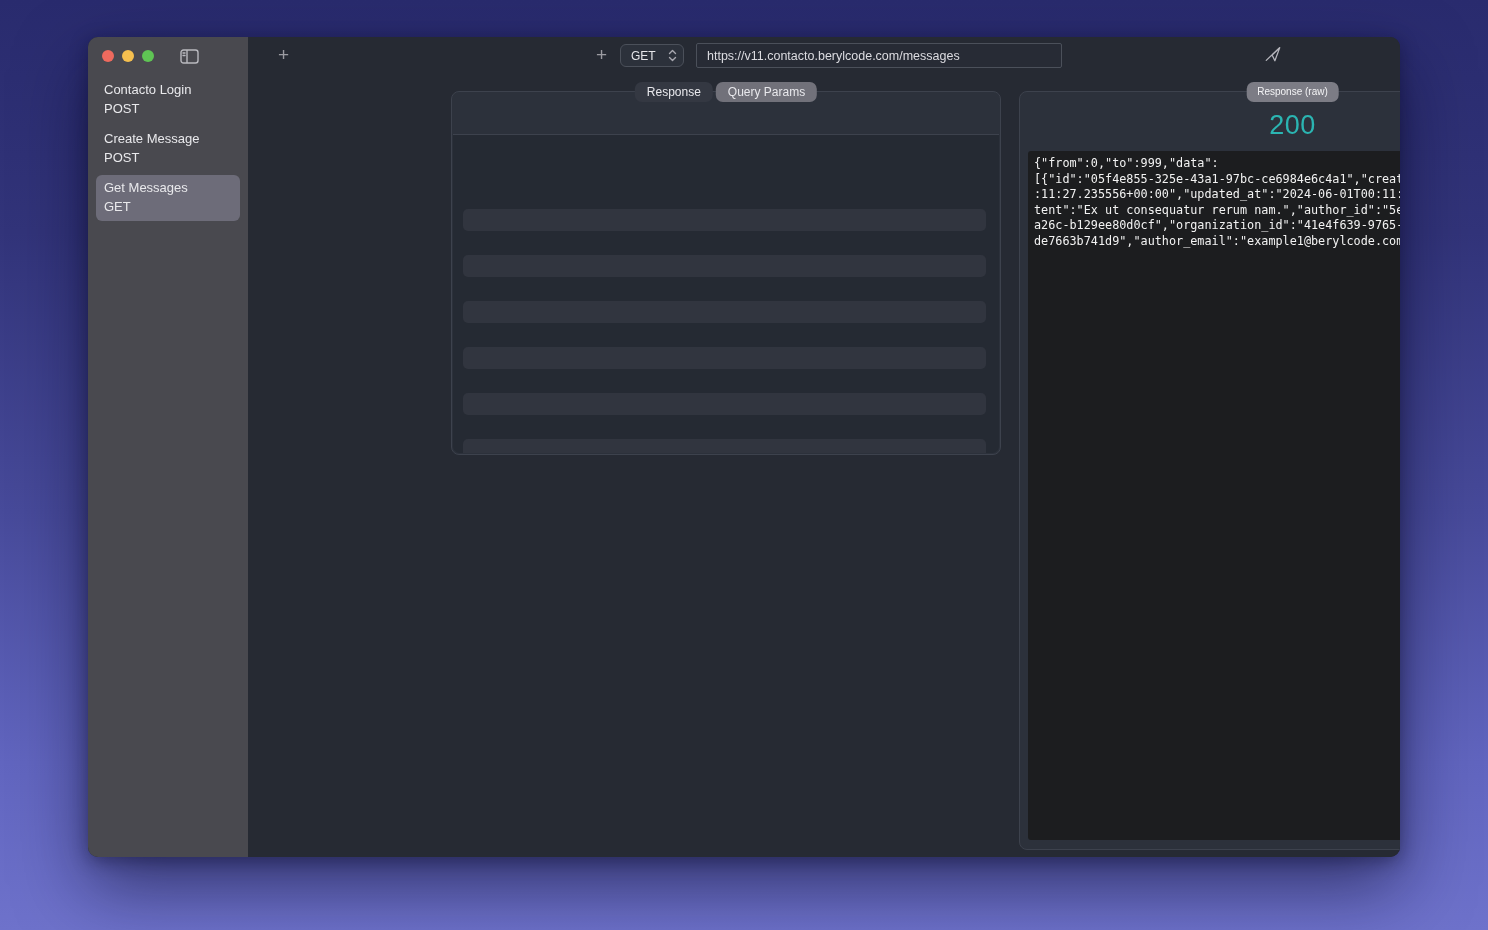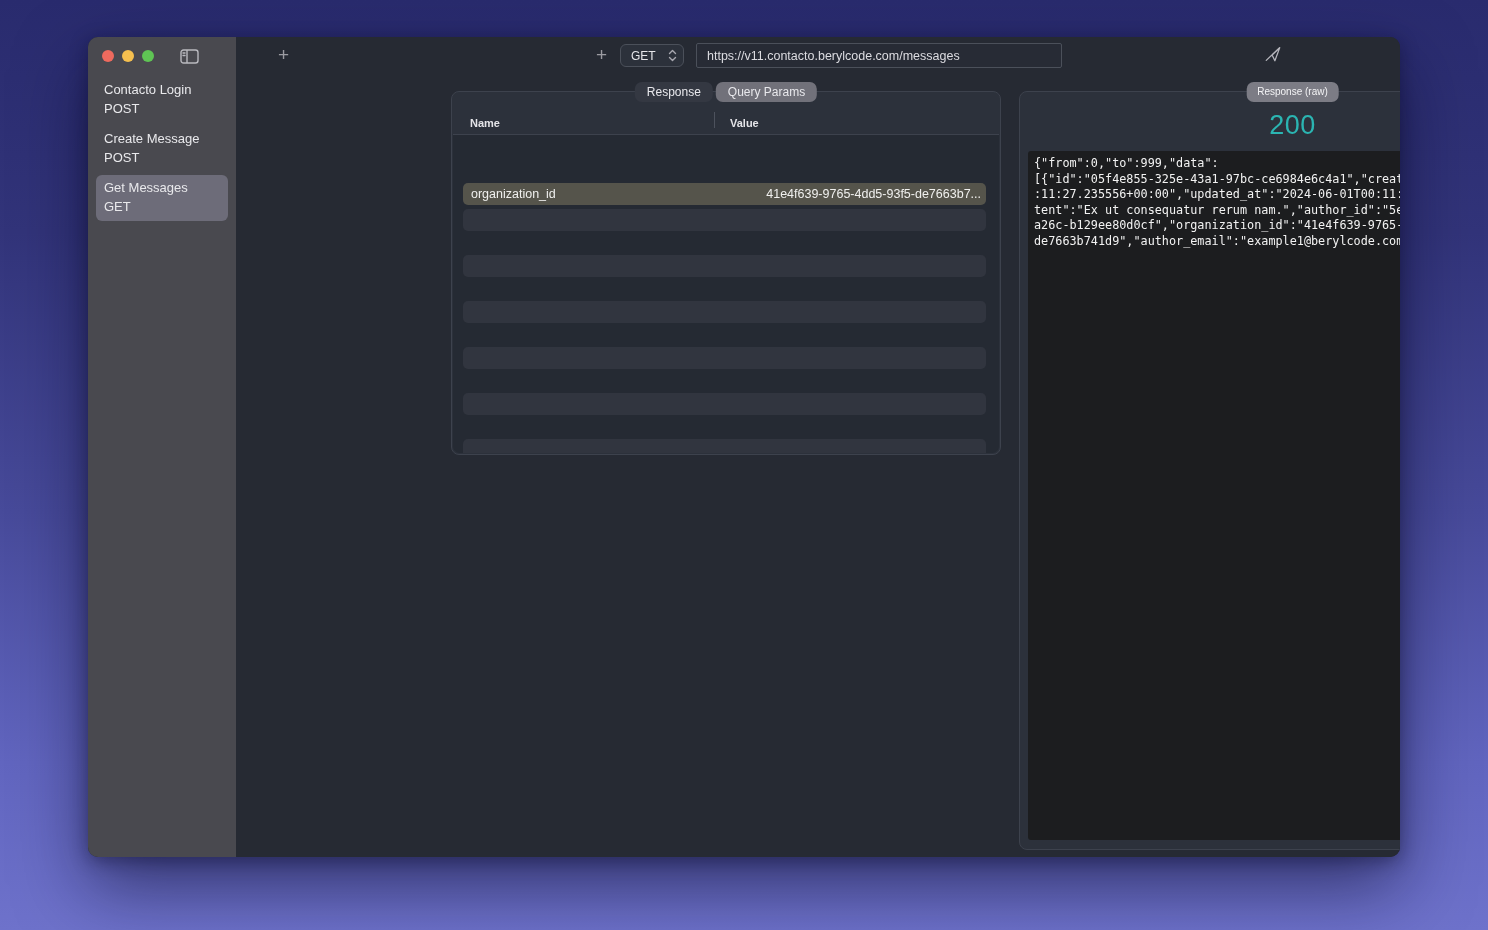--- a/index.html
+++ b/index.html
@@ -13,21 +13,21 @@
   
   .window {
     position:absolute; left:88px; top:37px; width:1312px; height:820px;
     border-radius:10px; overflow:hidden;
     box-shadow:0 30px 70px rgba(10,10,40,.55), 0 4px 18px rgba(10,10,40,.4);
     background:#262a33;
   }
 
   
   .sidebar {
-    position:absolute; left:0; top:0; width:148px; height:100%;
+    position:absolute; left:0; top:0; width:160px; height:100%;
     background:#49494f;
   }
   .titlebar-left { display:flex; align-items:center; height:38px; padding:0 14px; }
   .traffic-lights { display:flex; gap:8px; align-items:center; }
   .tl { width:12px; height:12px; border-radius:50%; display:inline-block; }
   .tl.red    { background:#ee6a5e; }
   .tl.yellow { background:#f5bf4f; }
   .tl.green  { background:#5fc454; }
   .sidebar-toggle { margin-left:26px; display:inline-flex; cursor:default; }
 
@@ -186,30 +186,21 @@
         <path d="M3 20.5 L21 3.5 L14.5 21 L10.8 13.2 Z"></path>
         <path d="M10.8 13.2 L21 3.5"></path>
       </svg>
     </button>
 
     <section class="panel params-panel">
       <div class="tab-group">
         <button class="tab-pill inactive">Response</button>
         <button class="tab-pill active">Query Params</button>
       </div>
-      <div class="table-header">
-        <span class="col-name">Name</span>
-        <span class="col-divider"></span>
-        <span class="col-value">Value</span>
-      </div>
       <div class="rows-area">
-        <div class="param-row selected" style="background: rgb(85, 84, 75);">
-          <span class="cell-name">organization_id</span>
-          <span class="cell-value">41e4f639-9765-4dd5-93f5-de7663b7...</span>
-        </div>
 
       <div class="stripe-row" style="top: 74px;"></div>
           <div class="stripe-row" style="top: 120px;"></div>
           <div class="stripe-row" style="top: 166px;"></div>
           <div class="stripe-row" style="top: 212px;"></div>
           <div class="stripe-row" style="top: 258px;"></div>
           <div class="stripe-row" style="top: 304px;"></div>
         </div>
     </section>
 

